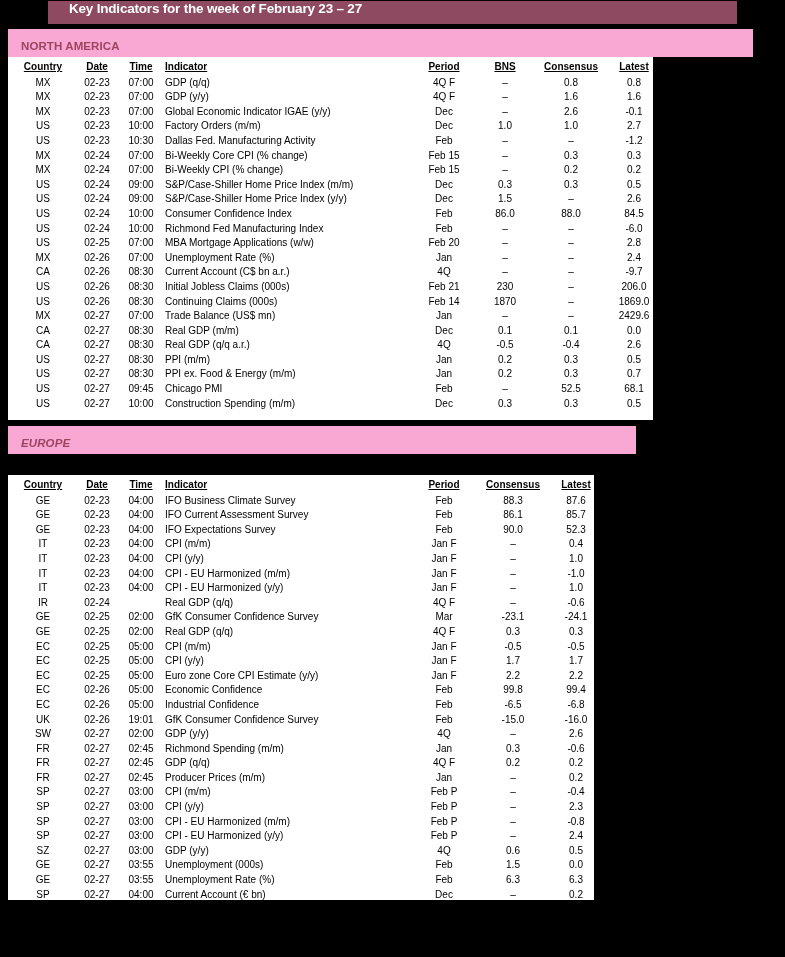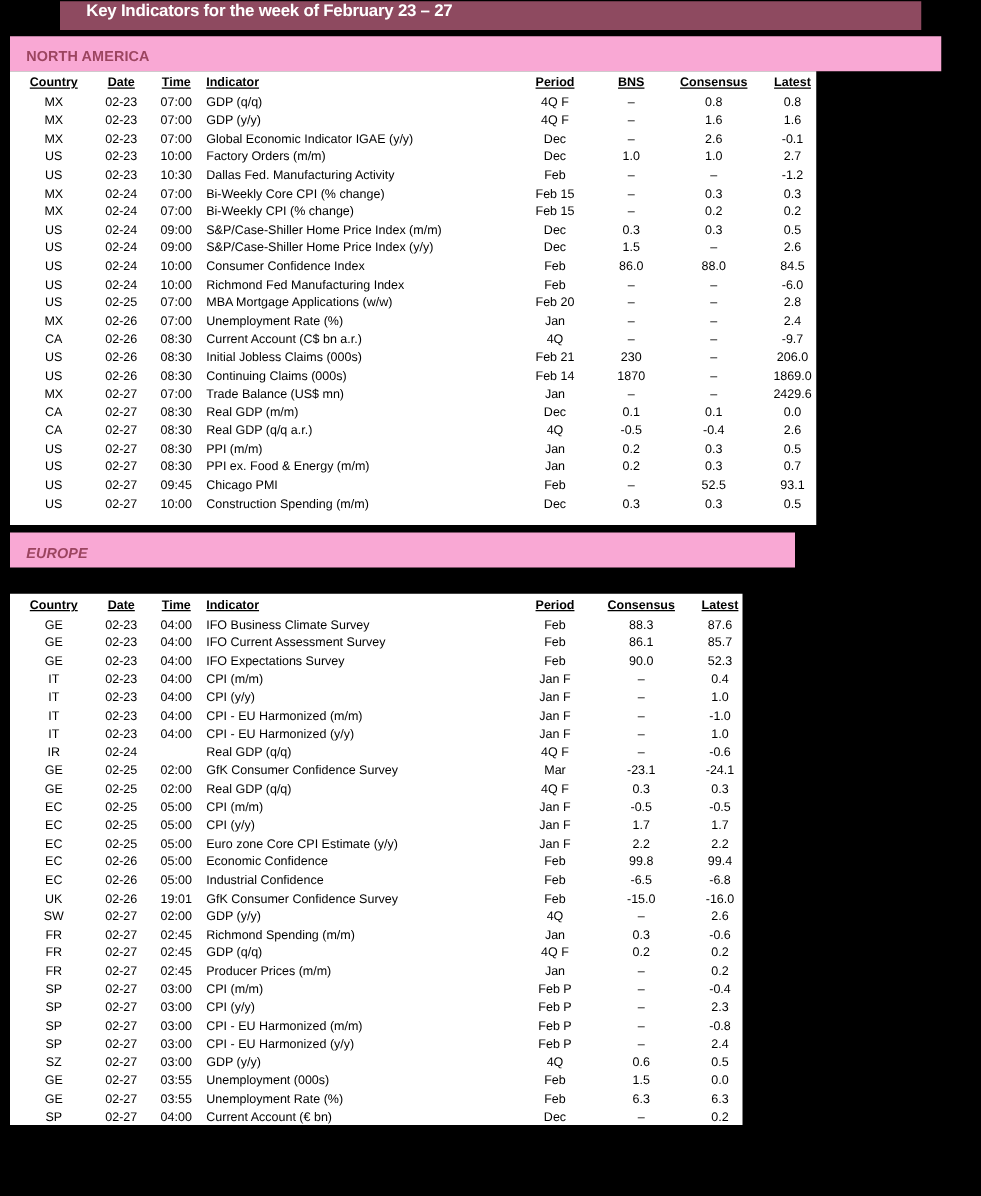--- a/index.html
+++ b/index.html
@@ -347,21 +347,21 @@
           <td class="c-num">0.7</td>
         </tr>
         <tr>
           <td class="c-country">US</td>
           <td class="c-date">02-27</td>
           <td class="c-time">09:45</td>
           <td class="c-ind">Chicago PMI</td>
           <td class="c-num">Feb</td>
           <td class="c-num">–</td>
           <td class="c-num">52.5</td>
-          <td class="c-num">93.1</td>
+          <td class="c-num">68.1</td>
         </tr>
         <tr>
           <td class="c-country">US</td>
           <td class="c-date">02-27</td>
           <td class="c-time">10:00</td>
           <td class="c-ind">Construction Spending (m/m)</td>
           <td class="c-num">Dec</td>
           <td class="c-num">0.3</td>
           <td class="c-num">0.3</td>
           <td class="c-num">0.5</td>

